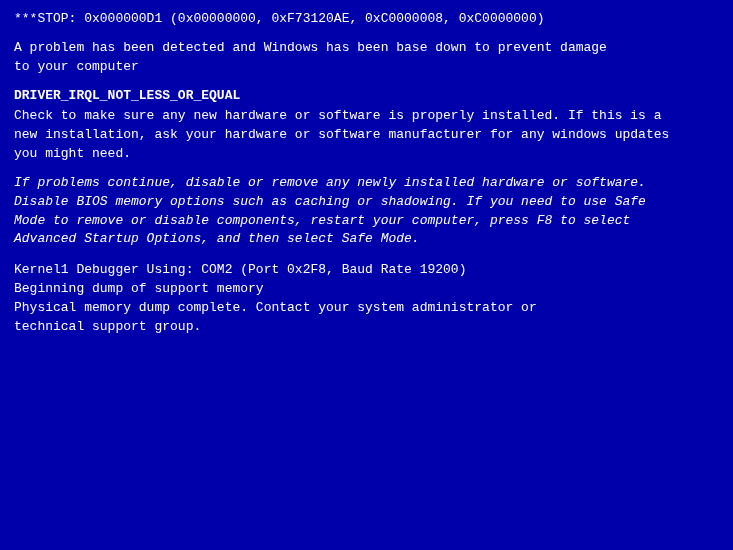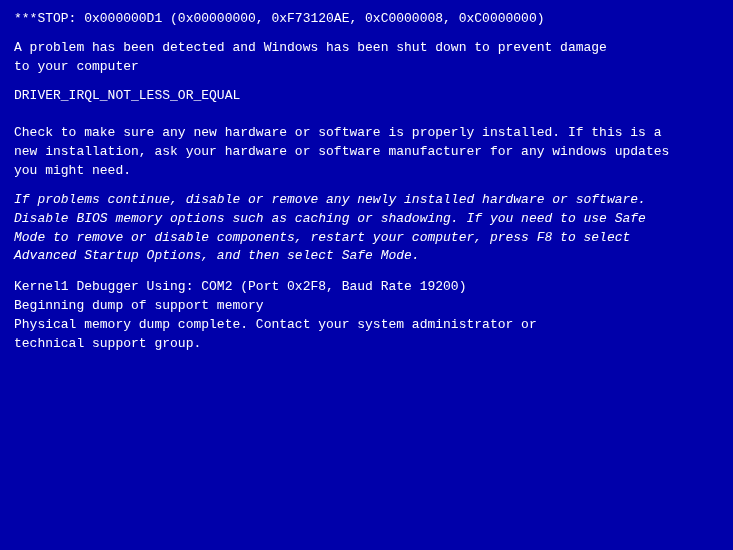--- a/index.html
+++ b/index.html
@@ -27,41 +27,41 @@
     .stop-line {
       font-weight: normal;
       margin-bottom: 10px;
     }
 
     .paragraph {
       margin-bottom: 10px;
     }
 
     .driver-line {
-      font-weight: normal;
-      margin-bottom: 19px;
+      font-weight: bold;
+      margin-bottom: 2px;
     }
 
     .abcd-line {
       margin-top: 4px;
       margin-bottom: 6px;
     }
 
     .debugger-block {
       margin-top: 12px;
     }
   </style>
 </head>
 <body>
 
 <div class="bsod-content">
 
   <div class="stop-line">***STOP: 0x000000D1 (0x00000000, 0xF73120AE, 0xC0000008, 0xC0000000)</div>
 
-  <div class="paragraph" style="white-space: pre-line;">A problem has been detected and Windows has been shut down to prevent damage
+  <div class="paragraph" style="white-space: pre-line;">A problem has been detected and Windows has been base down to prevent damage
 to your computer</div>
 
   <div class="driver-line">DRIVER_IRQL_NOT_LESS_OR_EQUAL</div>
 
 
   <div class="paragraph" style="white-space: pre-line;">Check to make sure any new hardware or software is properly installed. If this is a
 new installation, ask your hardware or software manufacturer for any windows updates
 you might need.</div>
 
   <div class="paragraph" style="white-space: pre-line; font-style: italic;">If problems continue, disable or remove any newly installed hardware or software.

